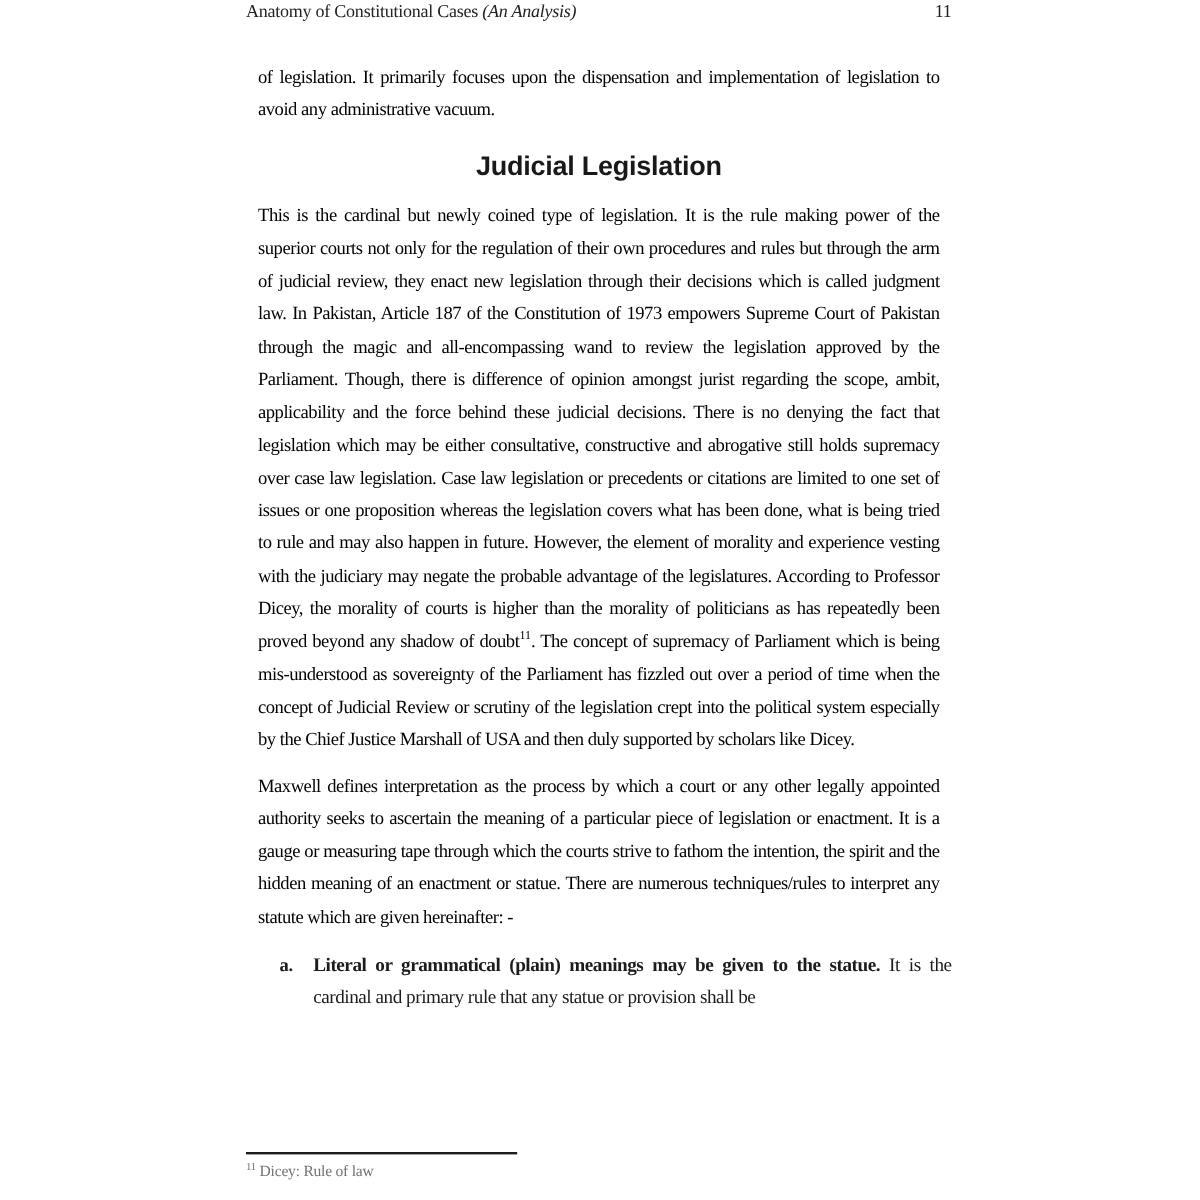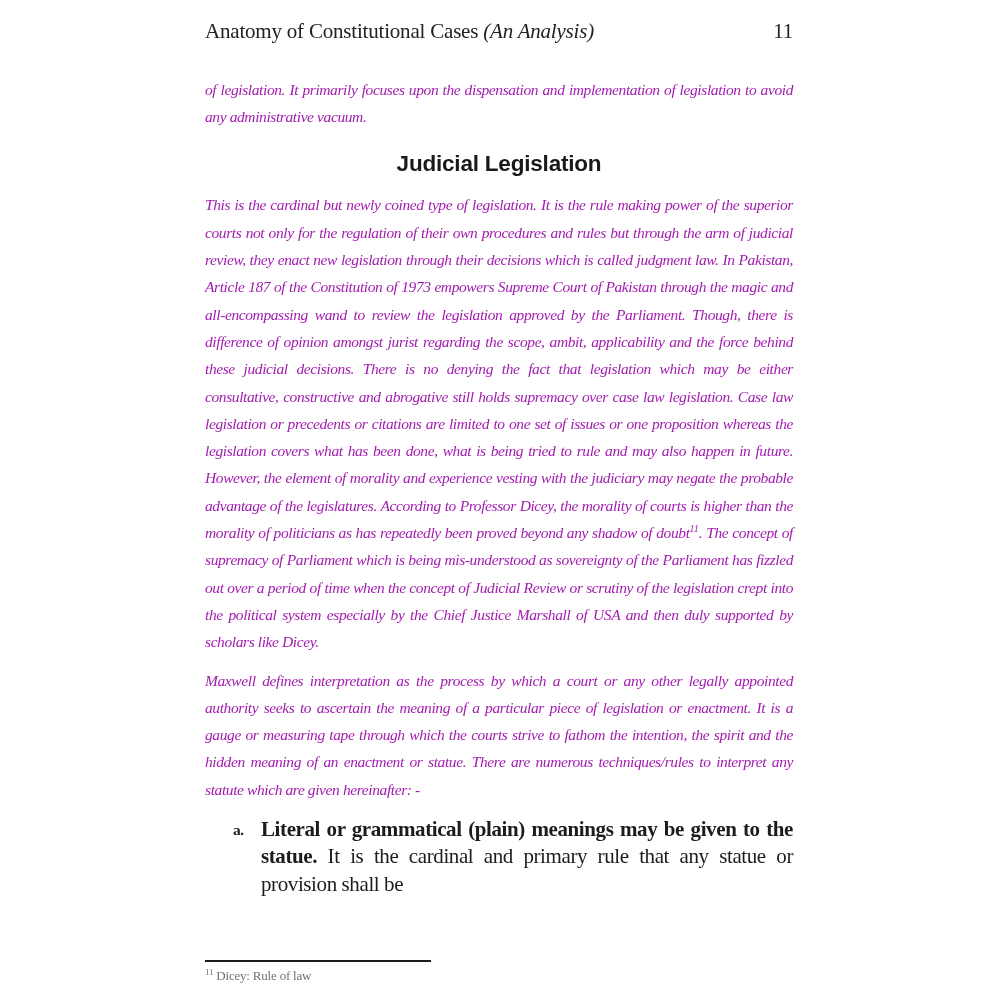--- a/index.html
+++ b/index.html
@@ -19,36 +19,35 @@
   .content {
     position: absolute;
     left: 205px;
     top: 0;
     width: 588px;
   }
   .running-header {
     display: flex;
     justify-content: space-between;
     align-items: baseline;
-    font-size: 21px;
+    font-size: 15px;
     letter-spacing: -0.2px;
-    padding-top: 19px;
+    padding-top: 2px;
     color: #222222;
   }
   .running-header .italic {
     font-style: italic;
   }
   .body-text {
     font-size: 15.5px;
     letter-spacing: -0.4px;
     line-height: 27.3px;
     text-align: justify;
-    margin: 0;
-    color: #a21caf;
-    font-style: italic;
+    margin: 10px;
+    color: #000000;
   }
   .intro {
     margin-top: 32px;
   }
   .section-heading {
     font-family: "Liberation Sans", sans-serif;
     font-weight: 700;
     font-size: 22.5px;
     letter-spacing: -0.2px;
     color: #191919;
@@ -78,21 +77,21 @@
   .list-marker {
     flex: 0 0 28px;
     margin-left: 28px;
     font-weight: 700;
     font-size: 15.5px;
     line-height: 27.3px;
     letter-spacing: -0.4px;
   }
   .list-text {
     flex: 1 1 auto;
-    font-size: 21px;
+    font-size: 16px;
     letter-spacing: -0.4px;
     line-height: 27.3px;
     text-align: justify;
     font-family: Liberation Serif, serif;
   }
   .list-text .lead-bold {
     font-weight: 700;
   }
   .footnote-block {
     position: absolute;

